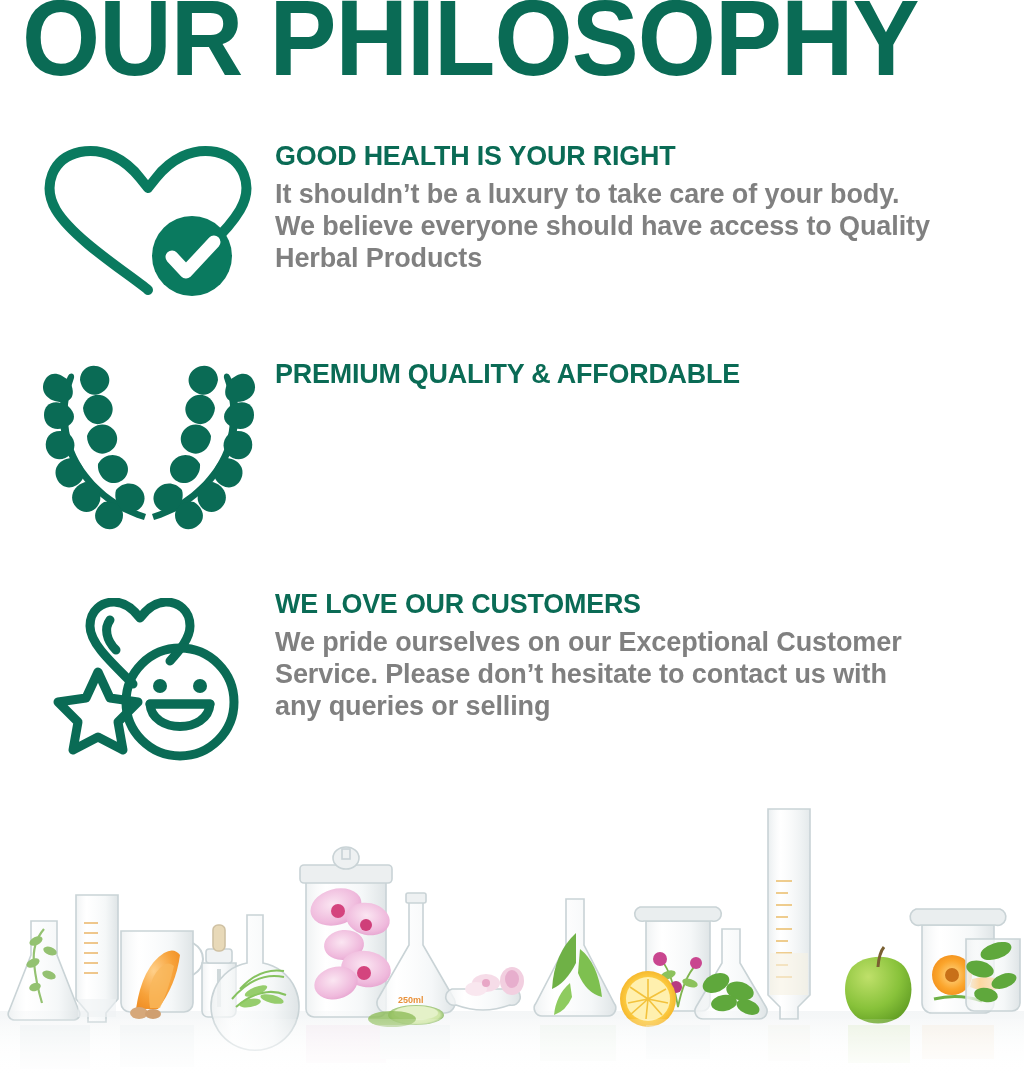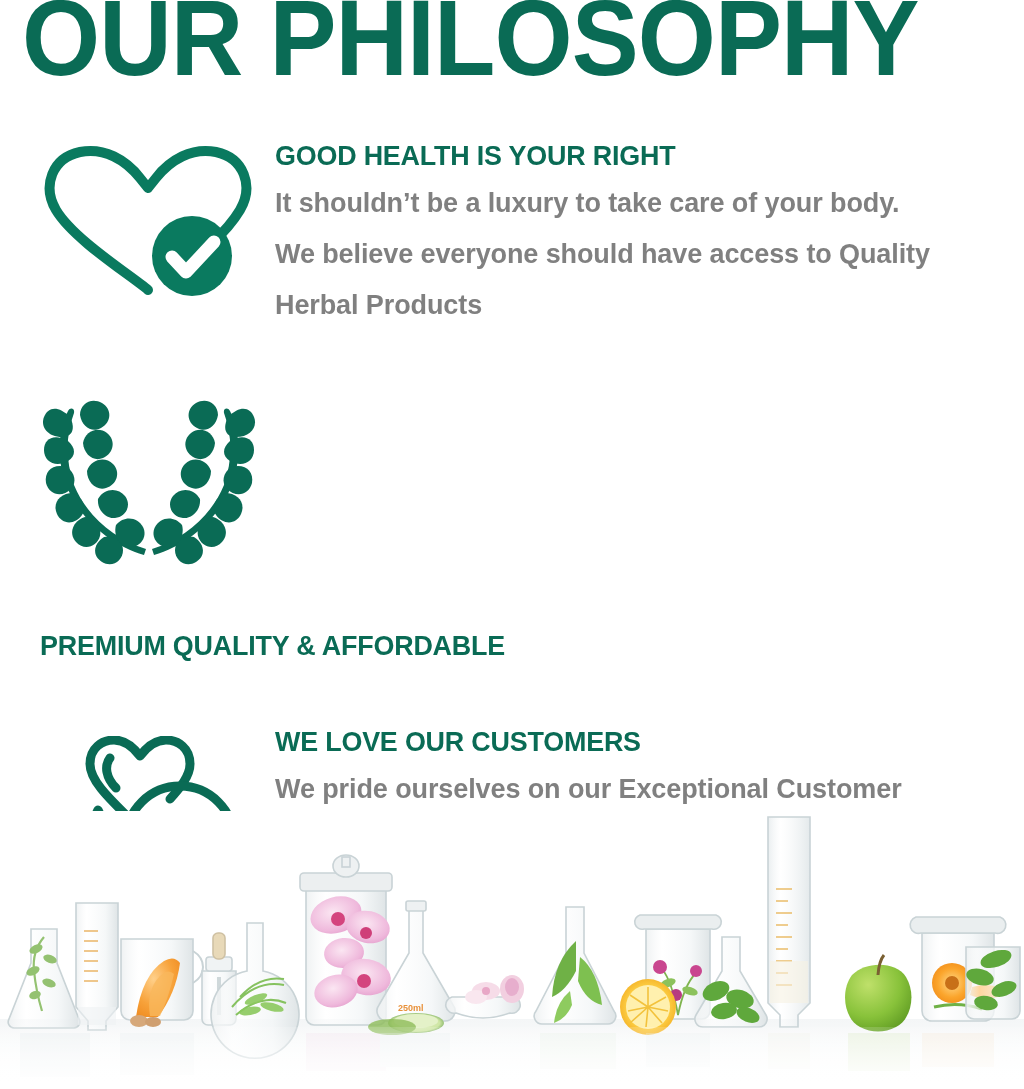--- a/index.html
+++ b/index.html
@@ -69,37 +69,37 @@
     letter-spacing: -0.2px;
     margin: 0 0 6px 0;
     transform: scaleX(0.96);
     transform-origin: left center;
     white-space: nowrap;
   }
   .feature-body {
     color: #808080;
     font-weight: bold;
     font-size: 27px;
-    line-height: 51px;
+    line-height: 32px;
     letter-spacing: -0.1px;
     margin: 0;
     max-width: 660px;
   }
 
   
   .row-2 .feature-icon { padding-top: 2px; }
   .row-3 .feature-icon { padding-top: 10px; }
-  .row-2 { margin-bottom: 58px; flex-direction: column; }
+  .row-2 { margin-bottom: 58px; }
   .row-1 { margin-bottom: 62px; }
 
   
   .photo-band {
     position: absolute;
     left: 0;
-    bottom: 8px;
+    bottom: 16px;
     width: 1024px;
     height: 270px;
     background: #be185d;
     overflow: hidden;
   }
   .photo-band svg { display: block; }
 </style>
 </head>
 <body>
 

